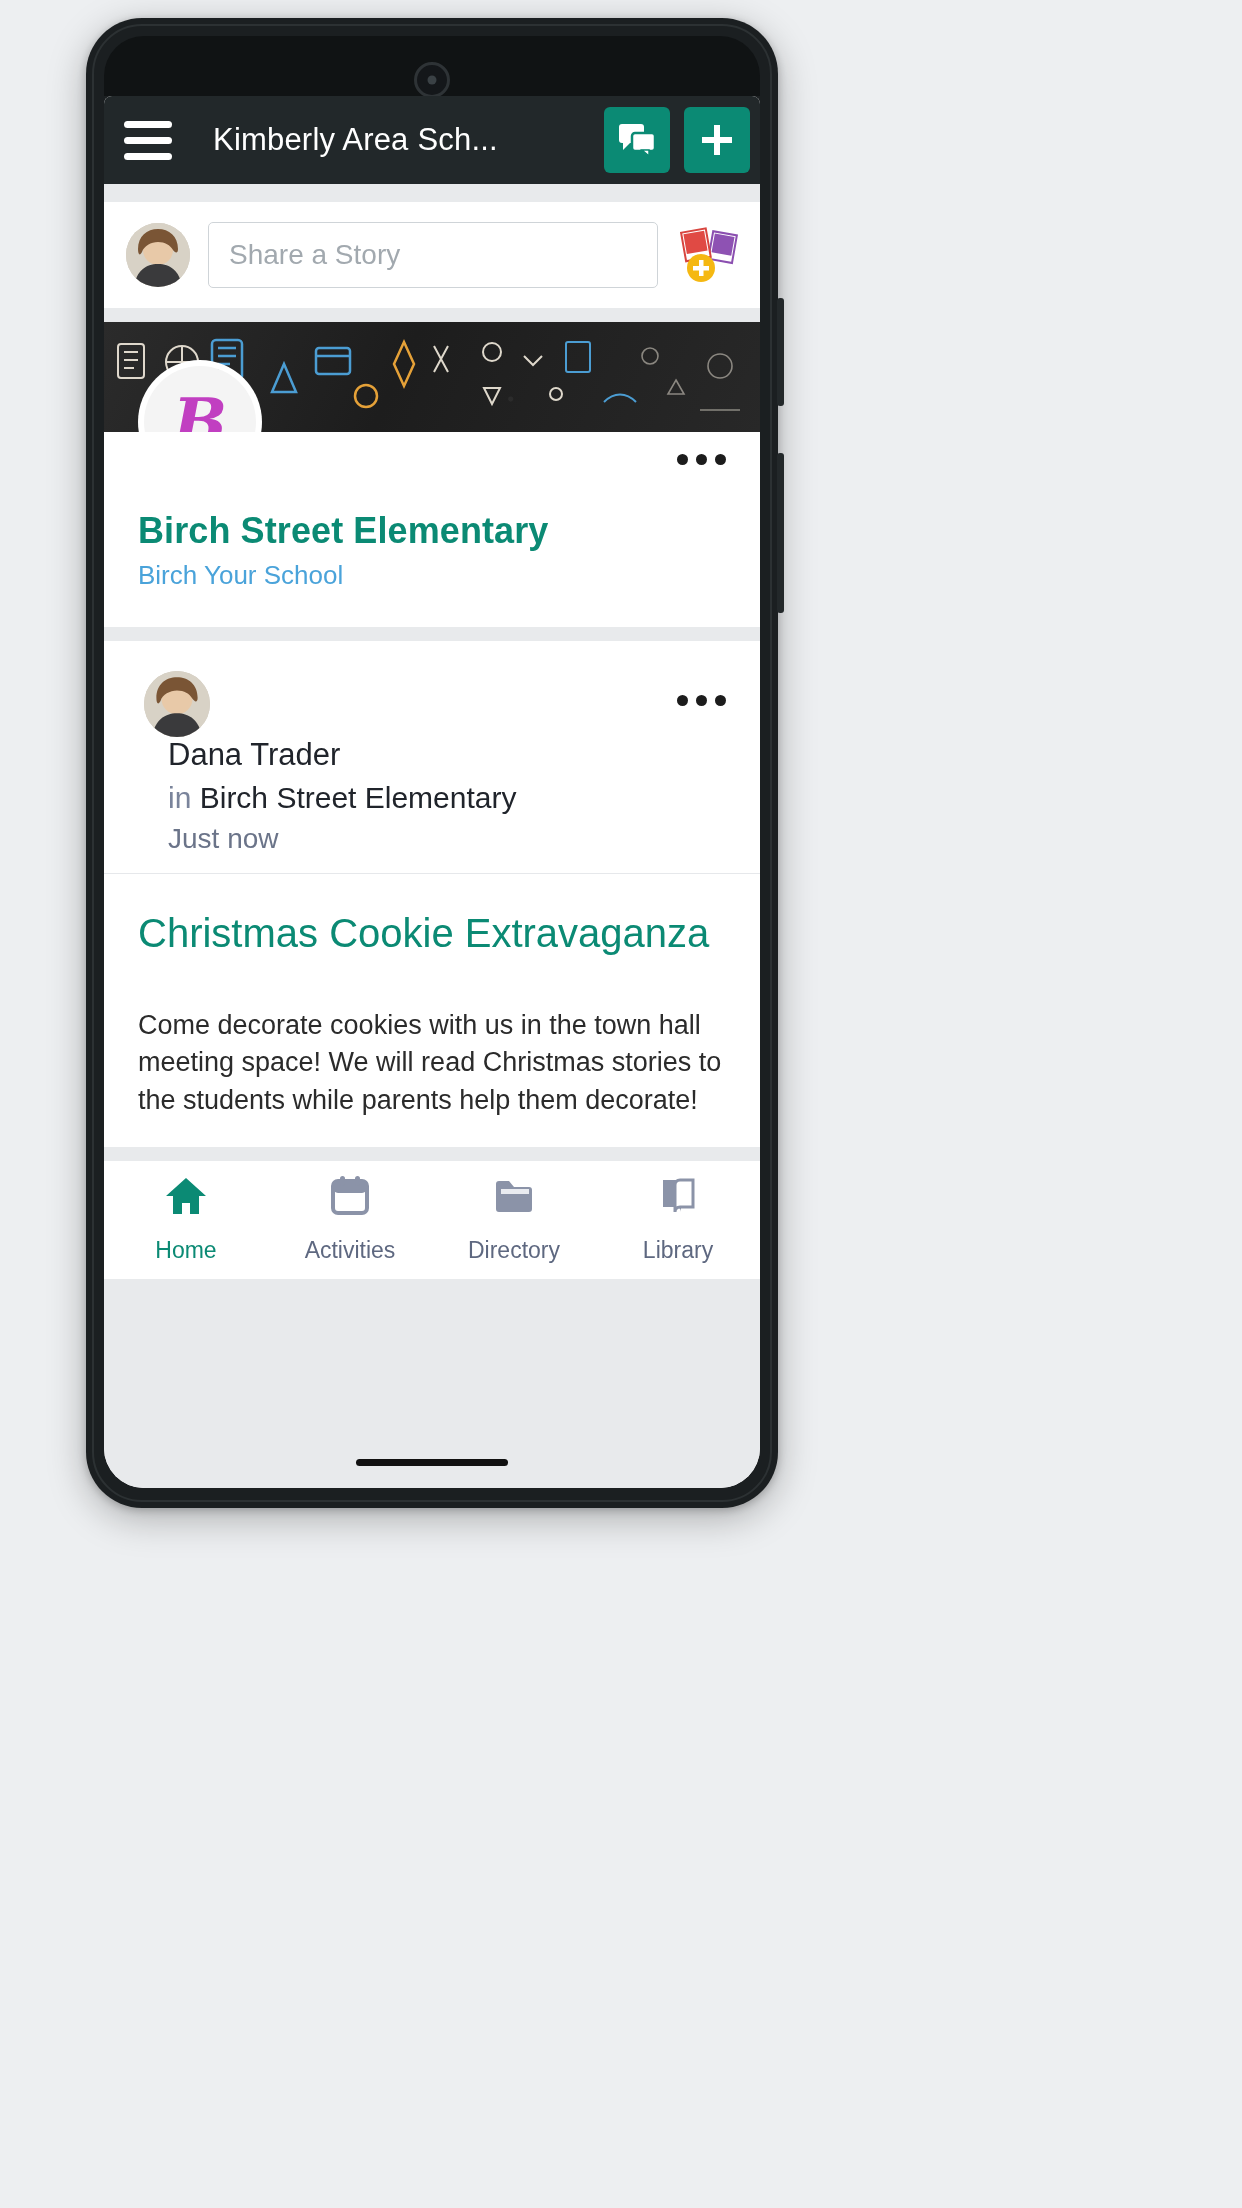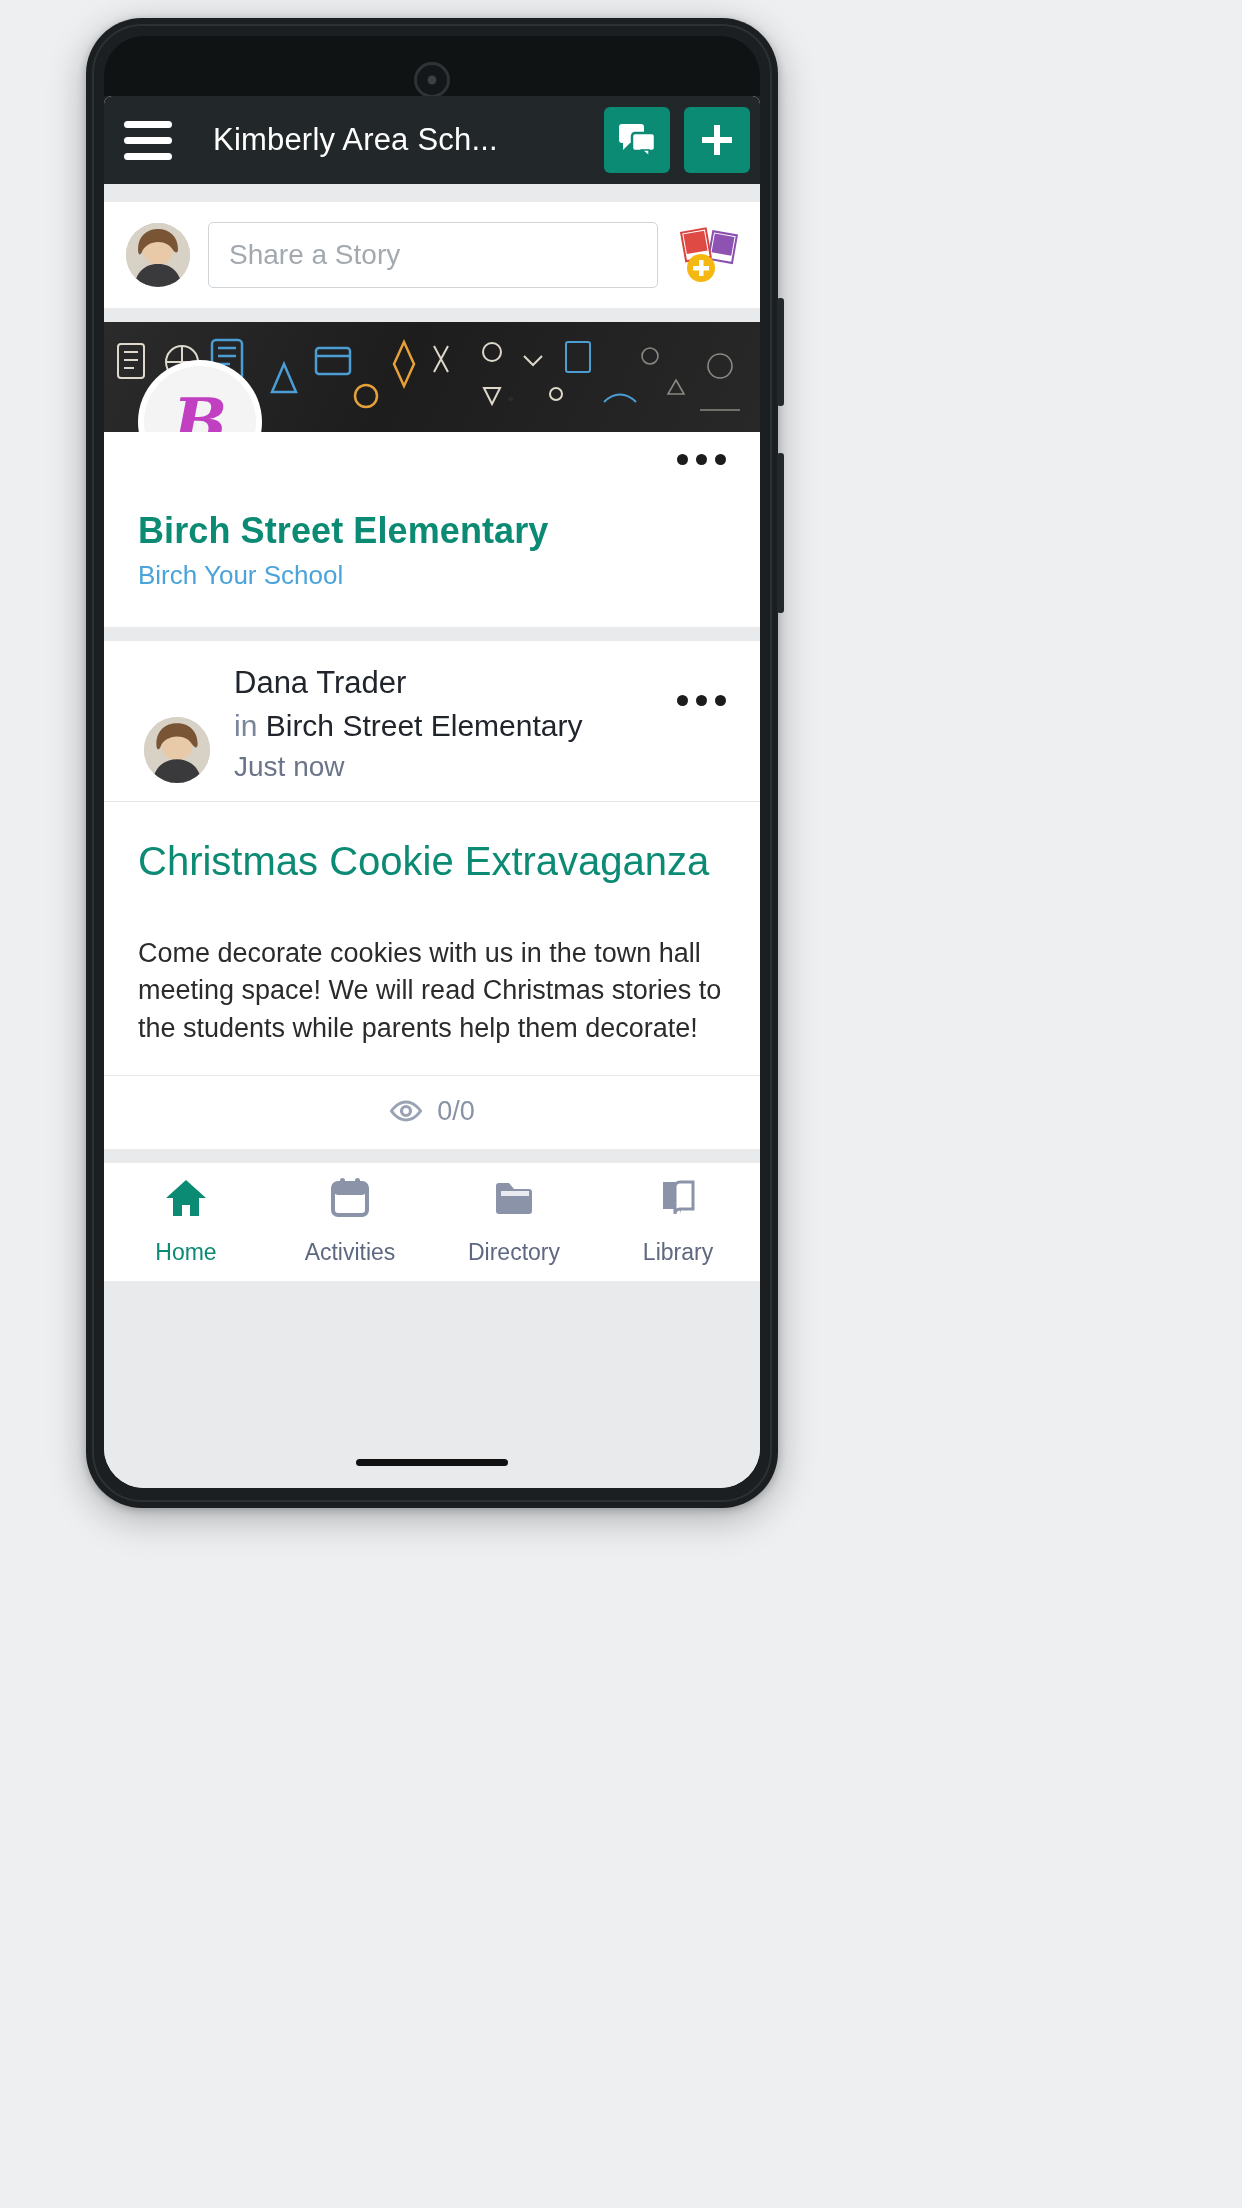--- a/index.html
+++ b/index.html
@@ -258,24 +258,25 @@
     border-radius: 50%;
     background: #1c1c1c;
     display: block;
   }
   #school-more-button { top: 22px; }
 
   
   #post-card { background: #ffffff; }
   #post-header {
     display: flex;
-    align-items: flex-end;
+    align-items: flex-start;
     padding: 24px 30px 18px 40px;
     position: relative;
     border-bottom: 1px solid #e6e8eb;
+    flex-direction: column;
   }
   #post-avatar { width: 66px; height: 66px; margin-top: 6px; }
   #post-meta { margin-left: 24px; flex: 1 1 auto; }
   #post-author {
     font-size: 31px;
     color: #20242b;
     font-weight: normal;
   }
   #post-context {
     font-size: 30px;
@@ -504,27 +505,20 @@
                 <i></i>
                 <i></i>
             </div>
           </div>
 
           <div id="post-body">
             <div id="post-title">Christmas Cookie Extravaganza</div>
             <div id="post-text">Come decorate cookies with us in the town hall meeting space! We will read Christmas stories to the students while parents help them decorate!</div>
           </div>
 
-          <div id="post-stats">
-            <svg width="34" height="24" viewBox="0 0 34 24">
-              <path d="M17 3C8 3 2.5 12 2.5 12S8 21 17 21s14.5-9 14.5-9S26 3 17 3z" fill="none" stroke="#9aa2b5" stroke-width="3"></path>
-              <circle cx="17" cy="12" r="4.5" fill="none" stroke="#9aa2b5" stroke-width="3.2"></circle>
-            </svg>
-            <span id="views-count">0/0</span>
-          </div>
         </div>
 
         <div class="gap-sm"></div>
 
         <div id="bottom-nav">
 
           <div class="nav-item active">
             <svg width="46" height="42" viewBox="0 0 46 42">
               <path d="M23 3L3 21h7v18h9V28h8v11h9V21h7z" fill="#0b8a74"></path>
             </svg>

